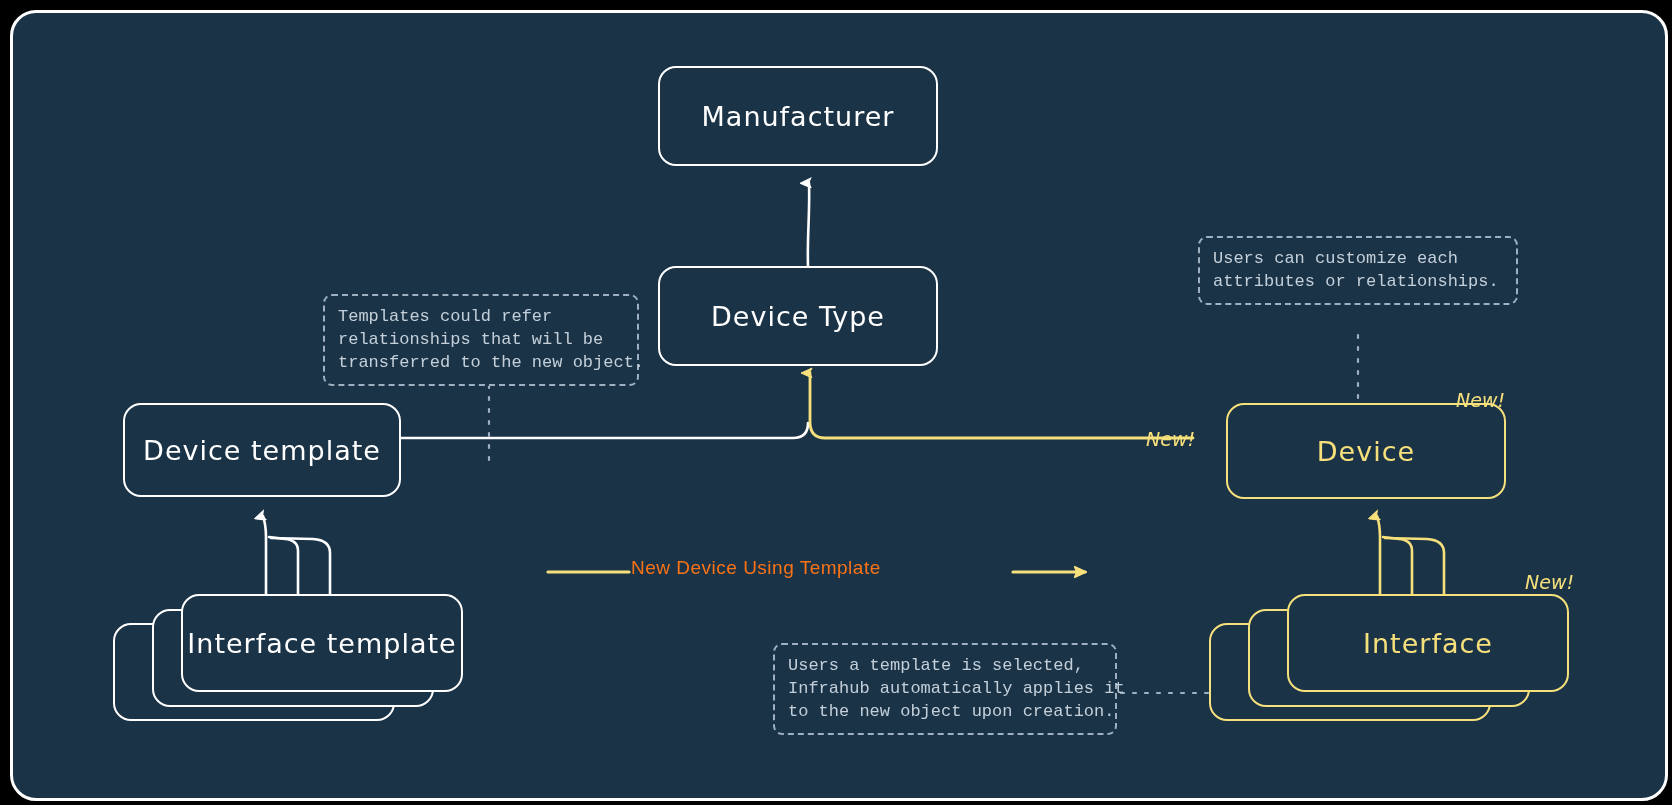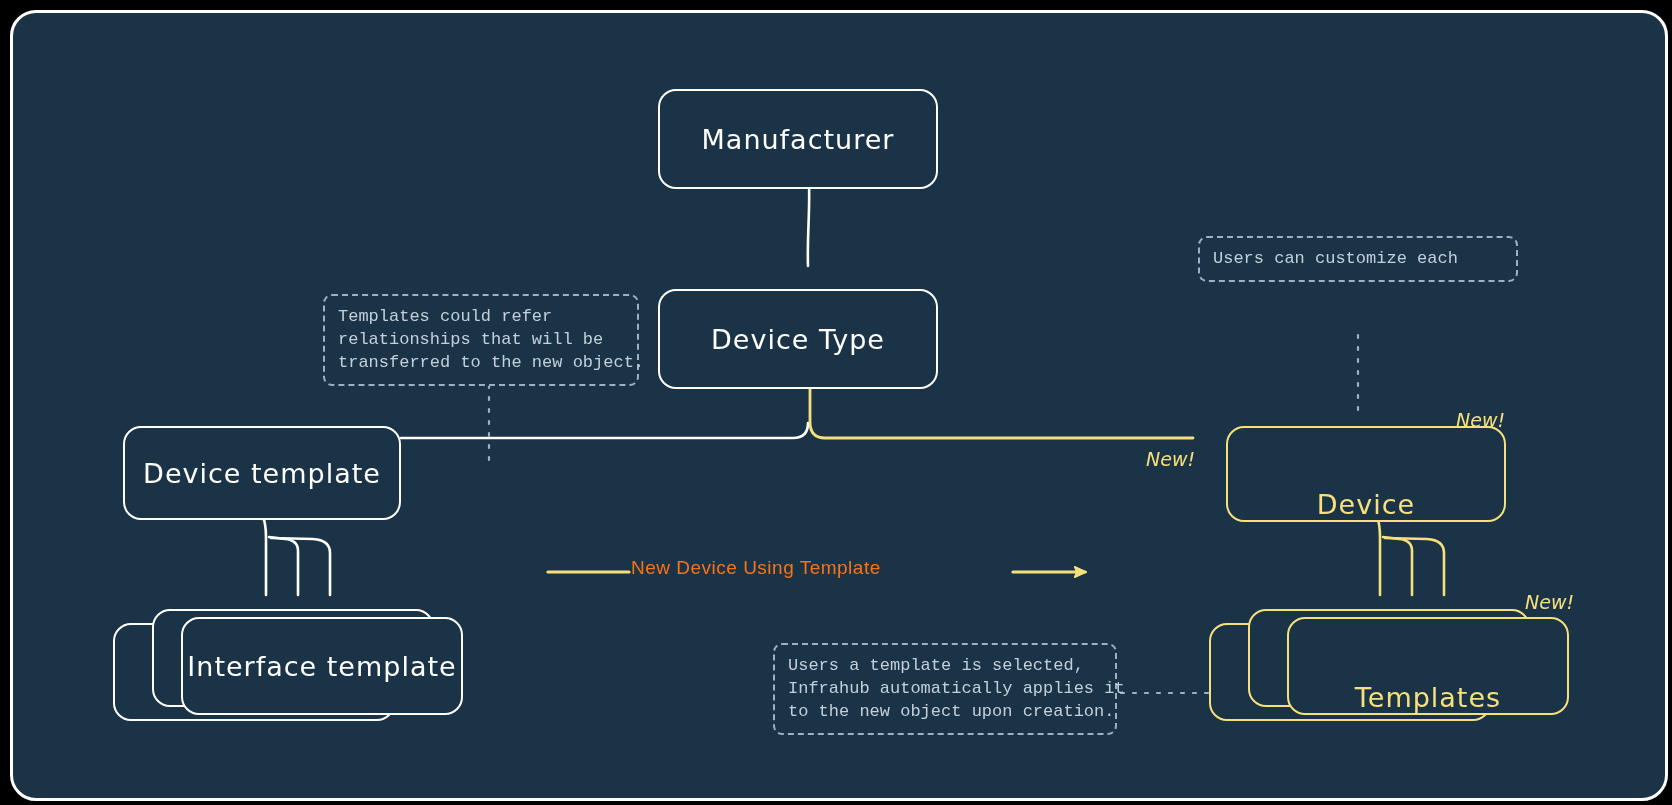--- a/index.html
+++ b/index.html
@@ -6,36 +6,36 @@
   body{width:1672px;height:805px;overflow:hidden;
        font-family:"DejaVu Sans","Liberation Sans",sans-serif;}
   #root{position:relative;width:1672px;height:805px;background:#000;}
   #canvas{position:absolute;left:10px;top:10px;width:1652px;height:785px;
           background:#1b3347;border:3px solid #ffffff;border-radius:26px;
           overflow:hidden;}
   svg.layer{position:absolute;left:0;top:0;width:1652px;height:785px;
             overflow:visible;pointer-events:none;}
   .node{position:absolute;box-sizing:border-box;display:flex;
         align-items:center;justify-content:center;border-radius:18px;
-        border:2.5px solid #ffffff;background:#1b3347;margin-top:23px;}
-  .node.yellow{border-color:#f6e07c;align-items:flex-end;}
+        border:2.5px solid #ffffff;background:#1b3347;}
+  .node.yellow{border-color:#f6e07c;}
   .node .lbl{font-size:27px;color:#ffffff;letter-spacing:1px;
              font-family:"DejaVu Sans","Liberation Sans",sans-serif;}
   .node.yellow .lbl{color:#f6e07c;}
   .stackbox{position:absolute;box-sizing:border-box;border-radius:18px;
             border:2.5px solid #ffffff;background:#1b3347;}
   .stackbox.yellow{border-color:#f6e07c;}
   .note{position:absolute;box-sizing:border-box;
         border:2px dashed #9fb1c0;border-radius:9px;
         padding:9px 13px 10px 13px;color:#c3d0da;font-size:17px;
         line-height:23px;background:#1b3347;
         font-family:Liberation Mono, monospace;}
   .note div{white-space:nowrap;}
   .newtag{position:absolute;color:#f6e07c;font-size:19px;font-style:italic;
-          font-family:"DejaVu Sans","Liberation Sans",sans-serif;margin-top:20px;}
+          font-family:"DejaVu Sans","Liberation Sans",sans-serif;}
   .arrowlabel{position:absolute;color:#f97316;font-size:19px;
               letter-spacing:.5px;white-space:nowrap;
               font-family:Liberation Sans, sans-serif;}
 </style>
 </head>
 <body>
 
 <div id="root">
   <div id="canvas">
 
@@ -112,37 +112,38 @@
       <span class="lbl">Interface template</span>
     </div>
 
     <div class="node yellow" style="left:1213px;top:390px;width:280px;height:96px;">
       <span class="lbl">Device</span>
     </div>
 
     <div class="stackbox yellow" style="left:1196px;top:610px;width:282px;height:98px;"></div>
     <div class="stackbox yellow" style="left:1235px;top:596px;width:282px;height:98px;"></div>
     <div class="node yellow" style="left:1274px;top:581px;width:282px;height:98px;">
-      <span class="lbl">Templates</span>
+      <span class="lbl">Interface</span>
     </div>
 
     <div class="newtag" style="left:1443px;top:376px;">New!</div>
     <div class="newtag" style="left:1133px;top:415px;">New!</div>
     <div class="newtag" style="left:1512px;top:558px;">New!</div>
 
     <div class="arrowlabel" style="left:618px;top:544px;">New Device Using Template</div>
 
     <div class="note" style="left:310px;top:281px;width:316px;">
       <div>Templates could refer</div>
       <div>relationships that will be</div>
       <div>transferred to the new object.</div>
     </div>
 
     <div class="note" style="left:1185px;top:223px;width:320px;">
       <div>Users can customize each</div>
+      <div>attributes or relationships.</div>
     </div>
 
     <div class="note" style="left:760px;top:630px;width:344px;">
       <div>Users a template is selected,</div>
       <div>Infrahub automatically applies it</div>
       <div>to the new object upon creation.</div>
     </div>
 
   </div>
 </div>

